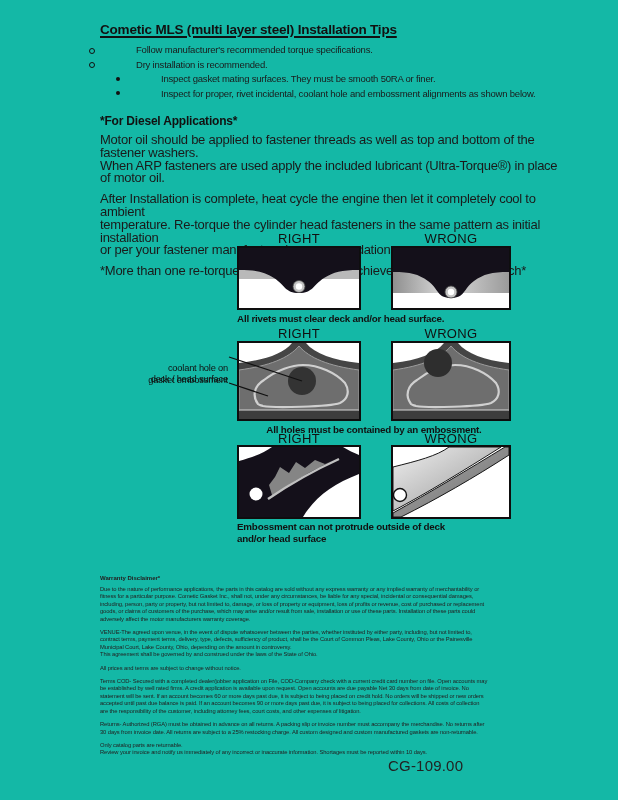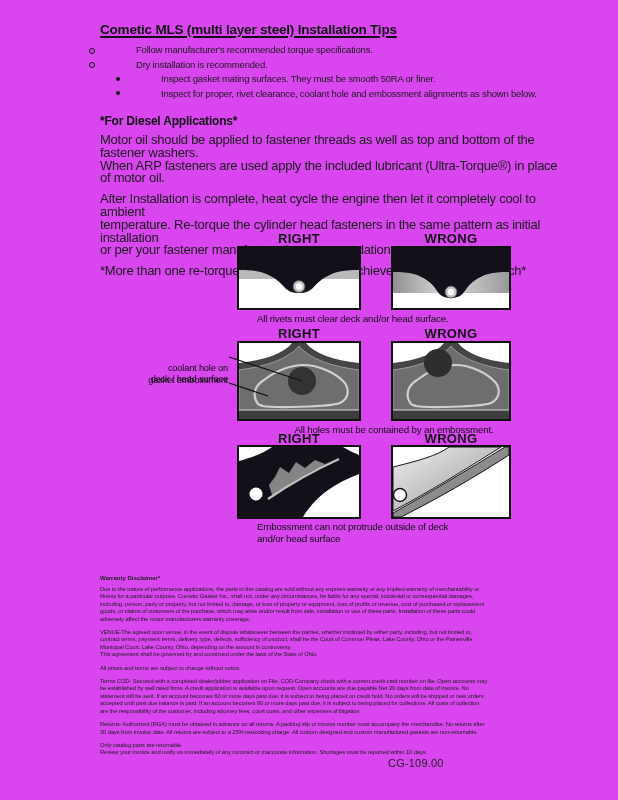--- a/index.html
+++ b/index.html
@@ -1,48 +1,48 @@
 <!DOCTYPE html>
 <html><head>
 <meta charset="utf-8">
 <style>
   html,body{margin:0;padding:0;background:#ffffff;}
-  #page{position:relative;width:618px;height:800px;background:#d946ef;overflow:hidden;
+  #page{position:relative;width:618px;height:800px;background:#14b8a6;overflow:hidden;
         font-family:"Liberation Sans","DejaVu Sans",sans-serif;color:#1a1a1a;}
 
   
   #content{position:absolute;top:0;left:88px;width:480px;}
   .title{margin:22px 0 7px 12px;font-size:13.5px;font-weight:bold;
          text-decoration:underline;text-decoration-thickness:1.5px;text-underline-offset:2px;
          letter-spacing:-0.2px;color:#111;}
   .bullet-row{display:flex;align-items:flex-start;margin:2px 0;font-size:9.5px;letter-spacing:-0.2px;line-height:12.5px;gap:36px;}
   .odot{flex:0 0 auto;width:4px;height:4px;border:1px solid #111;border-radius:50%;margin:3.5px 5px 0 1px;}
   .fdot{flex:0 0 auto;width:4px;height:4px;background:#111;border-radius:50%;margin:3.5px 5px 0 1px;}
   .sub{margin-left:27px;}
   .section-heading{margin:14px 0 6px 12px;font-size:12px;font-weight:bold;letter-spacing:-0.2px;color:#111;}
   .para{margin:0 0 8px 12px;font-size:13px;line-height:12.8px;letter-spacing:-0.25px;white-space:pre-line;}
 
   
   #figures{position:absolute;top:231px;left:0;width:618px;height:322px;}
-  .fig-label{position:absolute;font-size:13px;font-weight:bold;letter-spacing:0.3px;
+  .fig-label{position:absolute;font-size:13px;font-weight:normal;letter-spacing:0.3px;
              text-align:center;color:#111;}
   .fig-box{position:absolute;border:2px solid #0e0e0e;background:#fff;box-sizing:border-box;}
   .fig-box svg{display:block;}
-  .fig-caption{position:absolute;font-size:9.8px;font-weight:normal;letter-spacing:-0.2px;
-               line-height:11.5px;color:#111;white-space:pre-line;margin-left:20px;}
+  .fig-caption{position:absolute;font-size:9.8px;font-weight:bold;letter-spacing:-0.2px;
+               line-height:11.5px;color:#111;white-space:pre-line;}
   .callout{position:absolute;font-size:9.3px;letter-spacing:-0.2px;line-height:10.5px;
            text-align:right;color:#111;white-space:pre-line;}
   #leader-lines{position:absolute;left:225px;top:343px;width:100px;height:62px;z-index:5;}
 
   
   #disclaimer{position:absolute;top:575px;left:100px;width:450px;color:#222;}
   .disc-heading{font-size:6px;font-weight:bold;margin:0 0 5px 0;}
   .disc-para{font-size:5.8px;line-height:7.4px;letter-spacing:-0.1px;margin:0 0 6px 0;white-space:pre-line;}
 
-  .footer-code{position:absolute;top:757px;left:388px;font-size:11px;letter-spacing:0.2px;color:#222;}
+  .footer-code{position:absolute;top:757px;left:388px;font-size:15px;letter-spacing:0.2px;color:#222;}
 </style>
 </head>
 <body>
 
 <div id="page">
 
   <div id="content">
     <div class="title">Cometic MLS (multi layer steel) Installation Tips</div>
 
     <div class="bullet-row">
@@ -52,21 +52,21 @@
     <div class="bullet-row">
       <span class="odot"></span>
       <span>Dry installation is recommended.</span>
     </div>
     <div class="bullet-row sub">
       <span class="fdot"></span>
       <span>Inspect gasket mating surfaces.  They must be smooth 50RA or finer.</span>
     </div>
     <div class="bullet-row sub">
       <span class="fdot"></span>
-      <span>Inspect for proper, rivet clearance, coolant hole and embossment alignments as shown below.</span>
+      <span>Inspect for proper, rivet incidental, coolant hole and embossment alignments as shown below.</span>
     </div>
 
     <div class="section-heading">*For Diesel Applications*</div>
     <div class="para">Motor oil should be applied to fastener threads as well as top and bottom of the fastener washers.
 When ARP fasteners are used apply the included lubricant (Ultra-Torque®) in place of motor oil.</div>
     <div class="para">After Installation is complete, heat cycle the engine then let it completely cool to ambient
 temperature. Re-torque the cylinder head fasteners in the same pattern as initial installation
 or per your fastener manufacturer's recommendations.</div>
     <div class="para">*More than one re-torque may be required to achieve proper fastener stretch*</div>
   </div>

